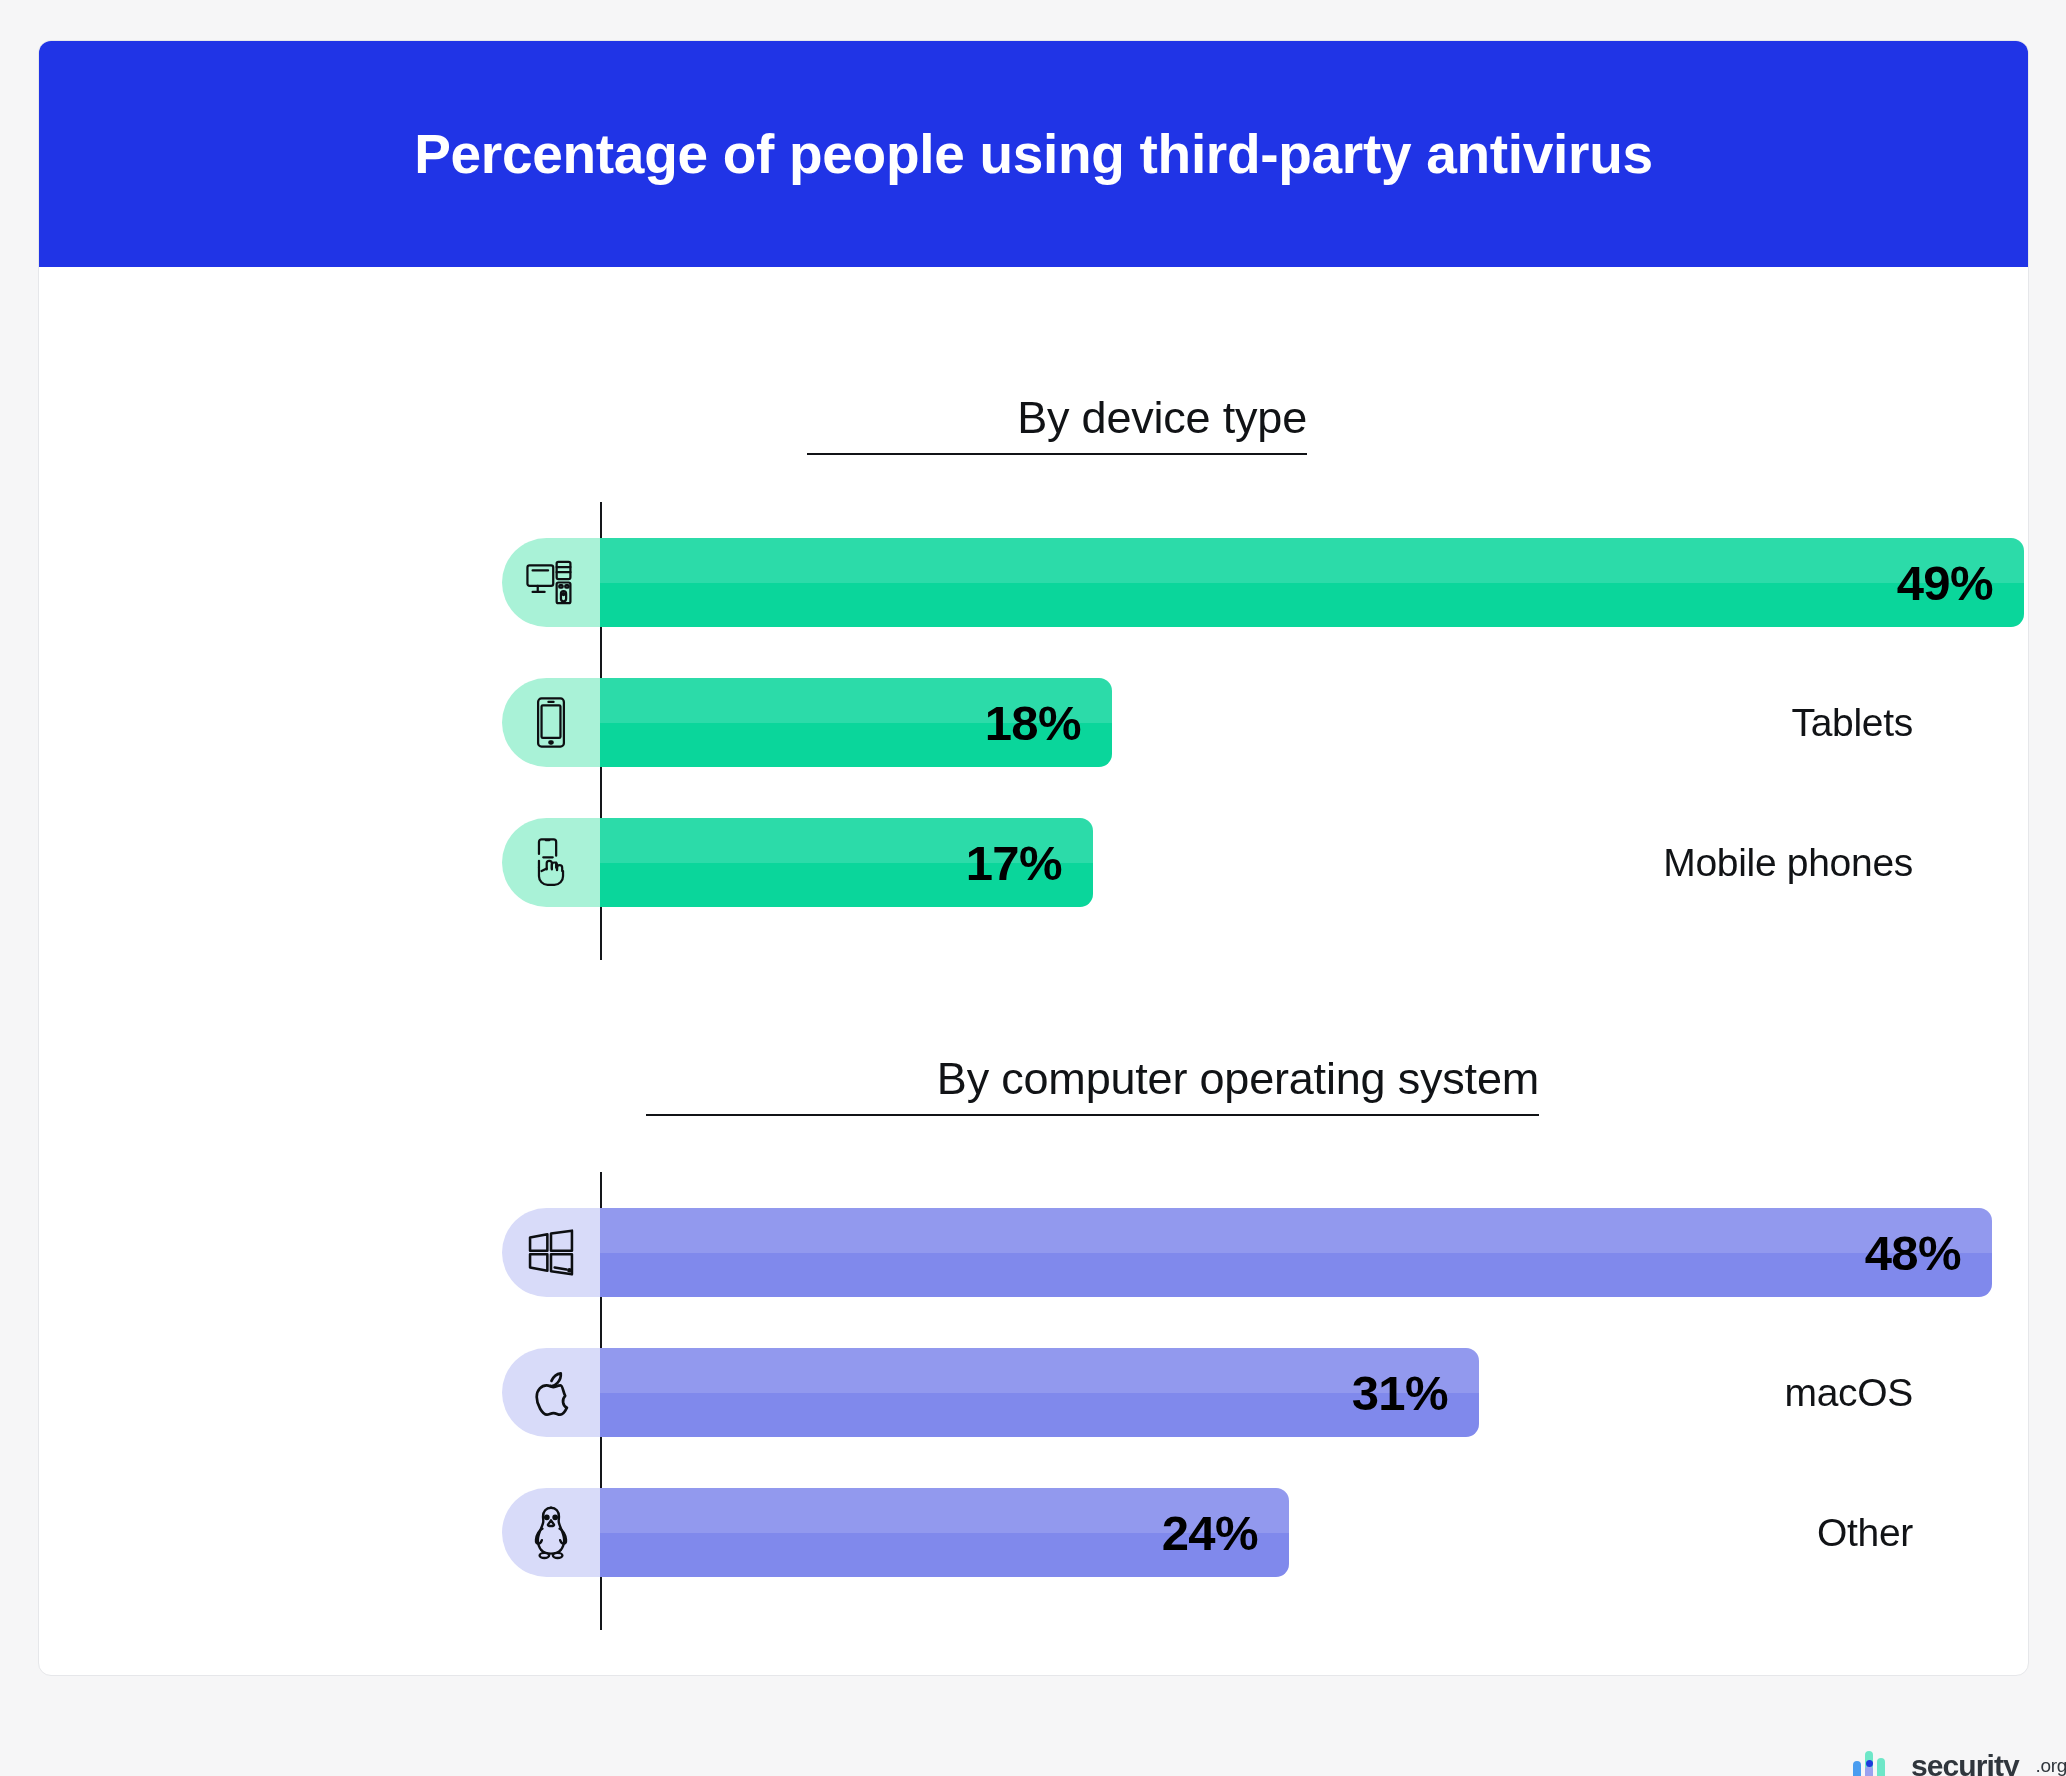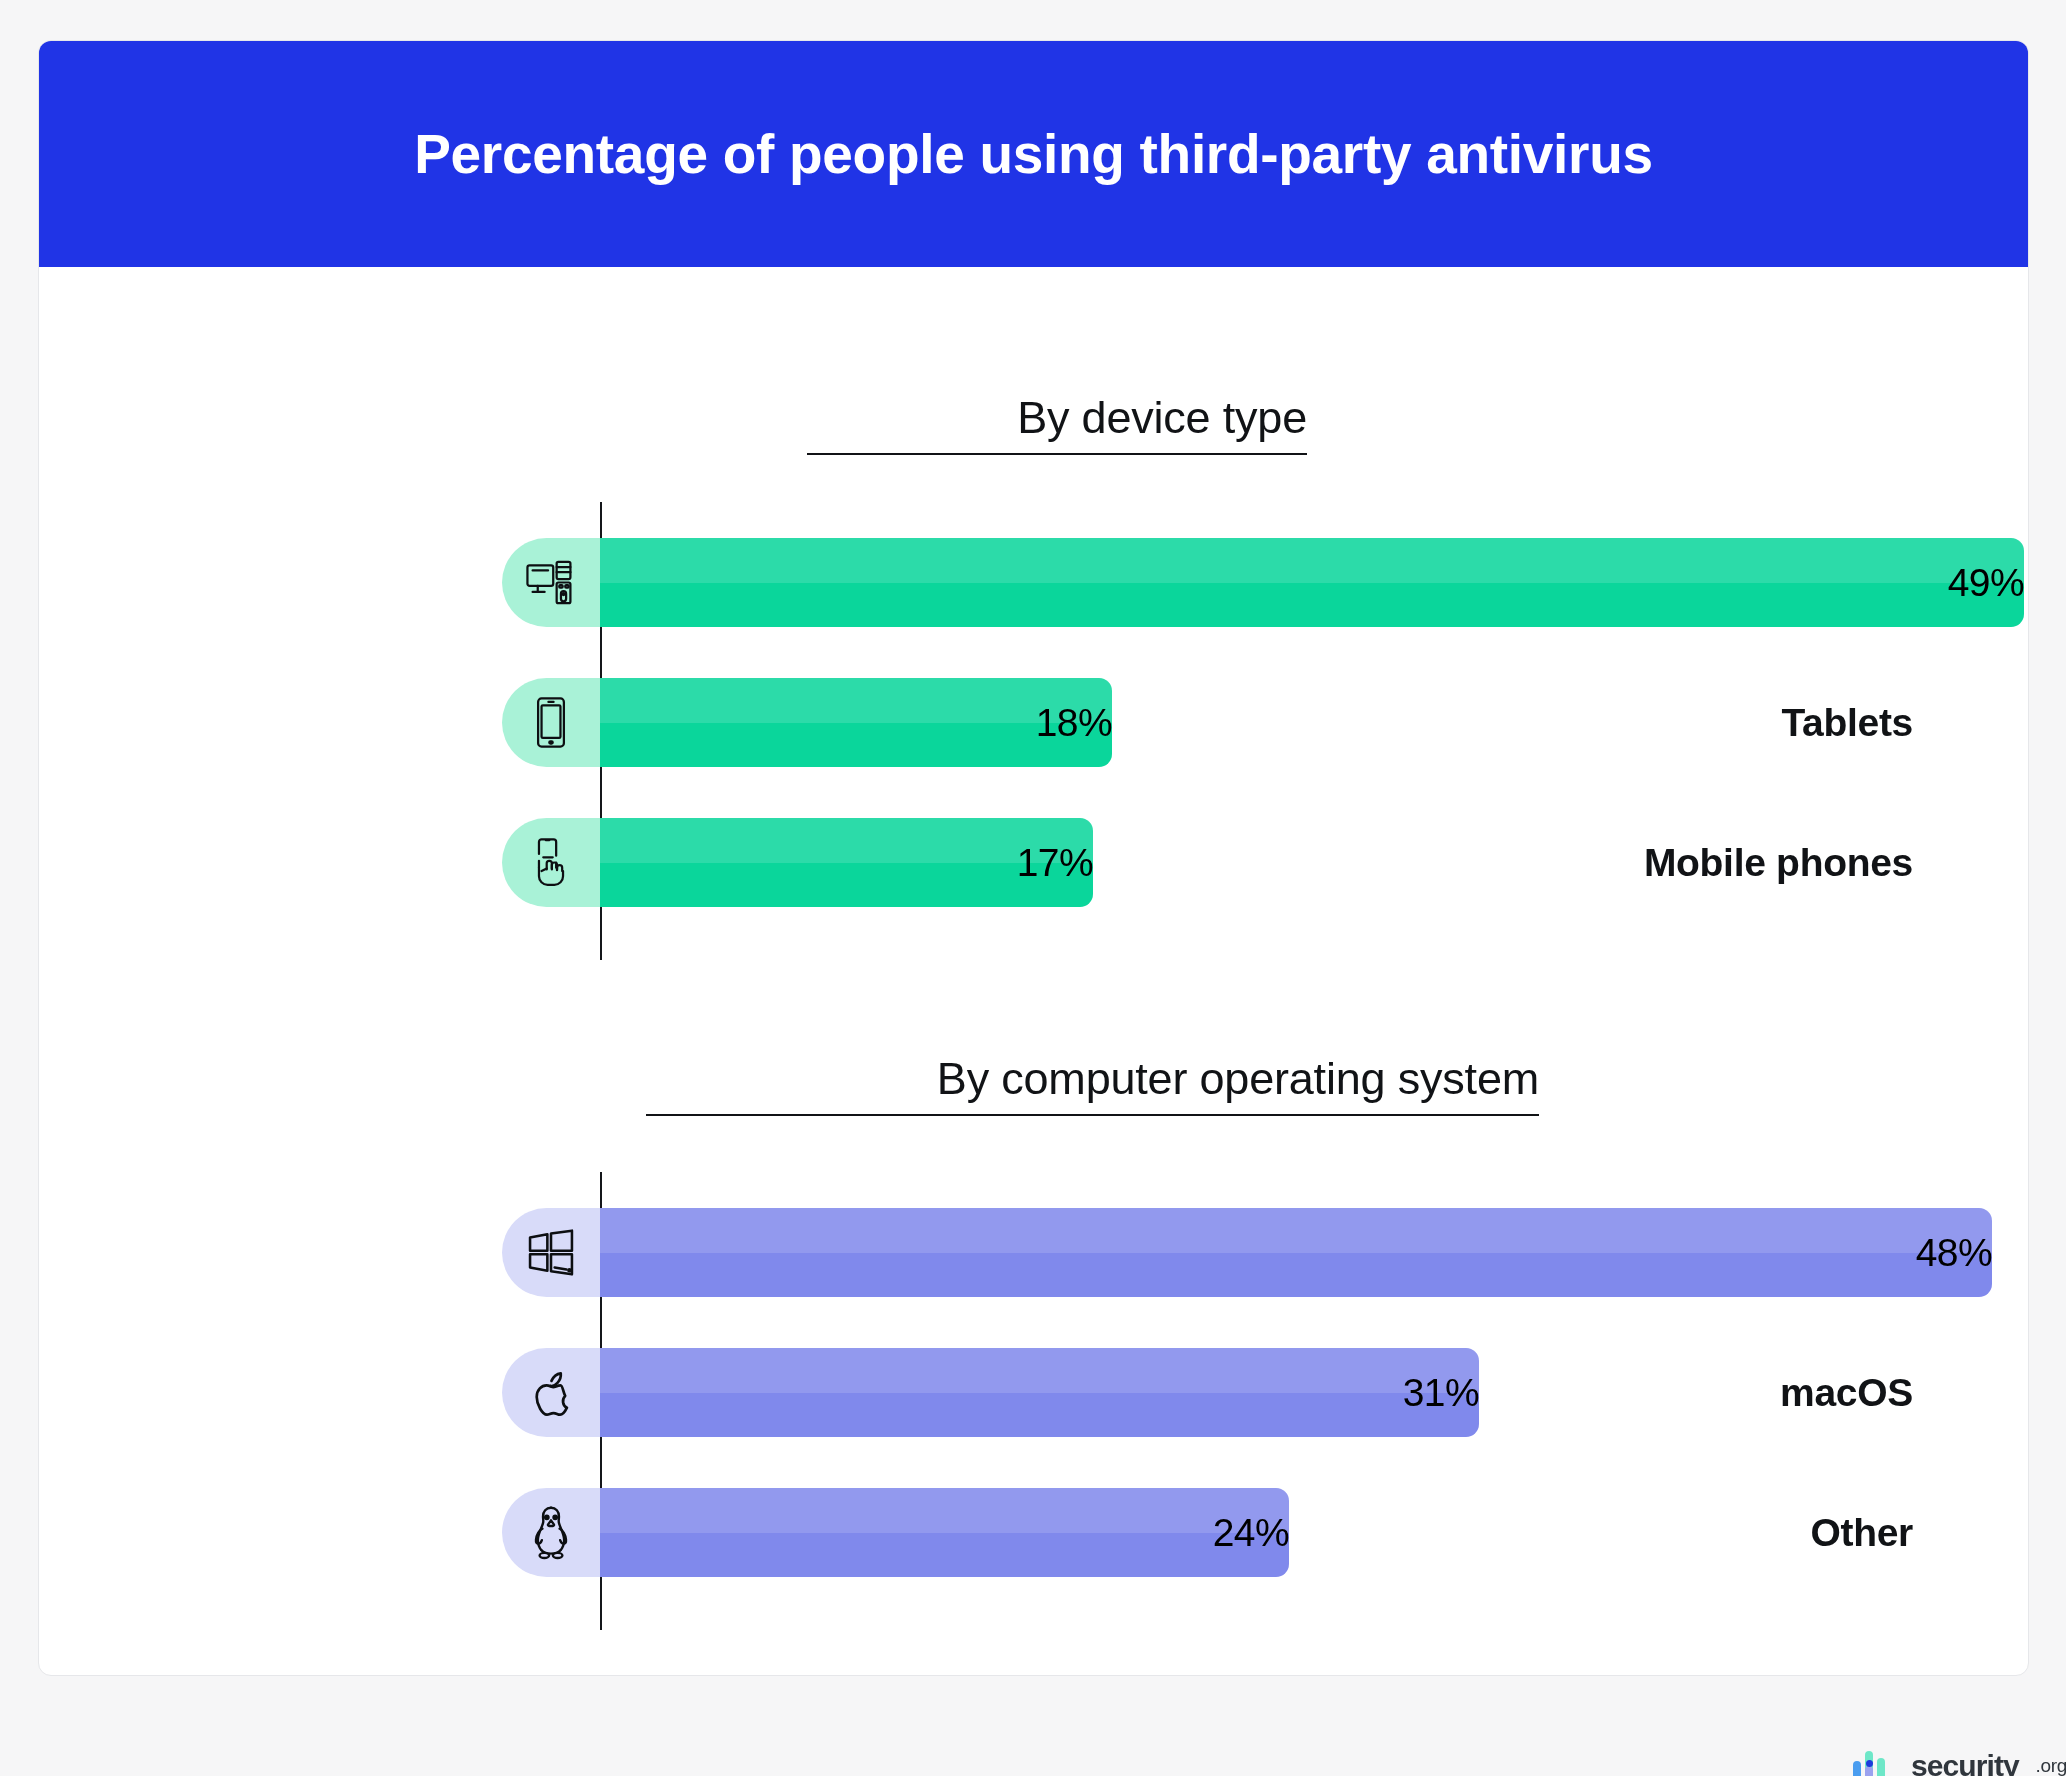--- a/index.html
+++ b/index.html
@@ -92,21 +92,21 @@
     position: absolute;
     display: flex;
     align-items: center;
     height: 89px;
   }
   .row-label {
     position: absolute;
     right: 100%;
     padding-right: 18px;
     font-size: 39px;
-    font-weight: 700;
+    font-weight: 400;
     color: #111316;
     white-space: nowrap;
     letter-spacing: -0.3px;
   }
   .icon-badge {
     position: absolute;
     right: 100%;
     width: 98px;
     height: 89px;
     border-radius: 45px 0 0 45px;
@@ -129,23 +129,24 @@
   .bar-top-sheen {
     position: absolute;
     left: 0; right: 0; top: 0;
     height: 50%;
     background: rgba(255,255,255,0.14);
     pointer-events: none;
   }
   .bar-value {
     position: relative;
     z-index: 2;
-    font-size: 39px;
-    font-weight: 400;
+    font-size: 49px;
+    font-weight: 700;
     color: #000000;
+    padding-right: 31px;
     letter-spacing: -0.6px;
   }
 
   
   .theme-green .icon-badge { background: #a9f2d7; }
   .theme-green .bar        { background: #0ad69b; }
   
   .theme-purple .icon-badge { background: #d8dbf9; }
   .theme-purple .bar        { background: #8089ec; }
 

